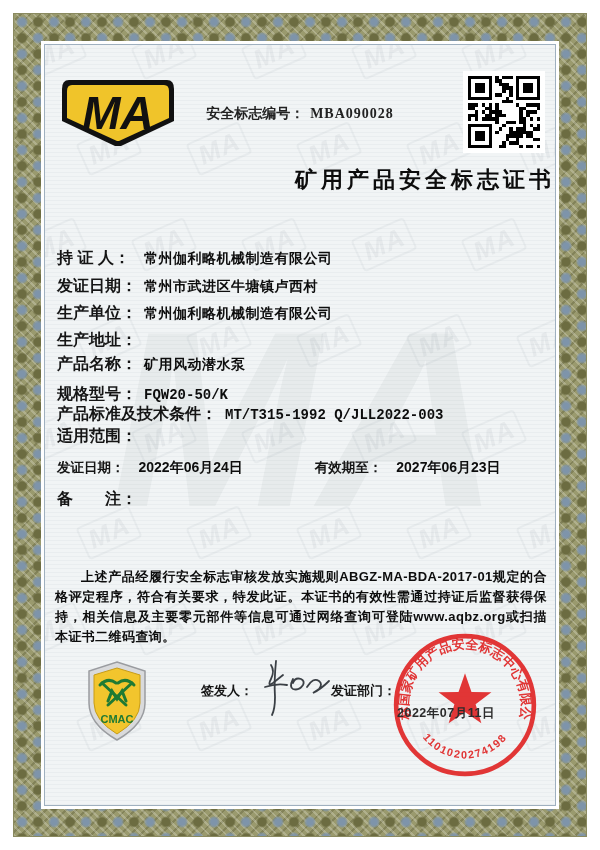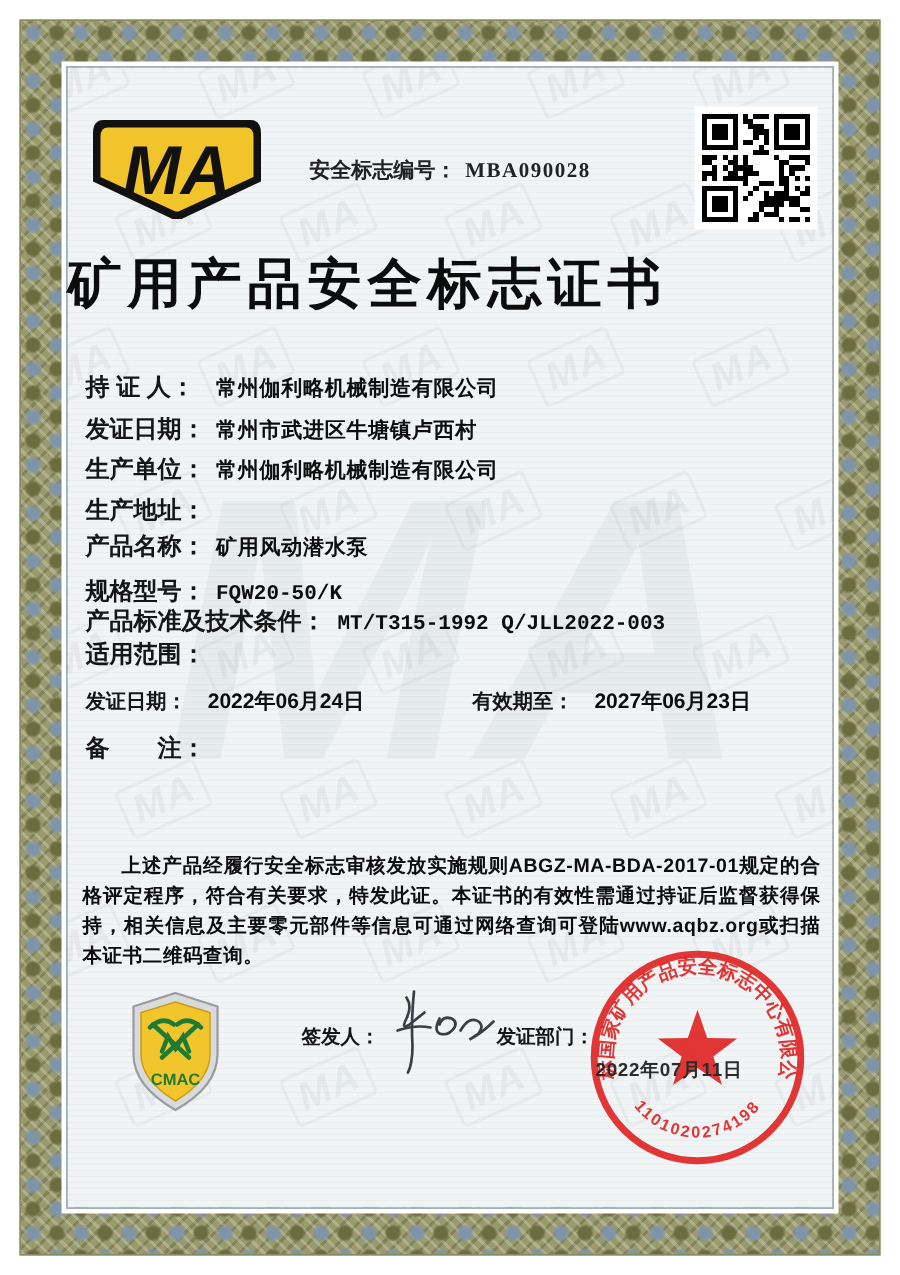--- a/index.html
+++ b/index.html
@@ -51,23 +51,23 @@
   .ma-logo { position:absolute; left:14px; top:32px; }
   .certno-line {
     position:absolute; left:0; right:0; top:60px; text-align:center;
     font-family:"Liberation Serif", serif; font-size:14px; font-weight:700; color:#222;
   }
   .certno-line .num { font-weight:600; letter-spacing:1px; margin-left:6px; }
   .qr { position:absolute; right:10px; top:26px; width:82px; height:82px; background:#fff; padding:5px; }
   .qr svg { display:block; width:72px; height:72px; }
 
   .title {
-    position:absolute; left:0; right:0; top:120px; text-align:left;
+    position:absolute; left:0; right:0; top:120px; text-align:right;
     font-family:"Liberation Serif", serif;
-    font-size:36px; font-weight:900; color:#0c0c0c; letter-spacing:4px;
+    font-size:22px; font-weight:900; color:#0c0c0c; letter-spacing:4px;
   }
 
   
   .row { position:absolute; left:12px; right:10px; display:flex; align-items:baseline; }
   .lbl { flex:0 0 87px; font-size:16px; font-weight:700; color:#151515; white-space:nowrap; }
   .lbl.wide { flex:0 0 168px; }
   .val { font-size:14px; font-weight:700; color:#0d0d0d; letter-spacing:0.5px; }
   .val.mono { font-family:"Liberation Mono", monospace; font-weight:700; letter-spacing:0; }
 
   .daterow { position:absolute; left:12px; right:10px; top:414px; display:flex; align-items:baseline; }

